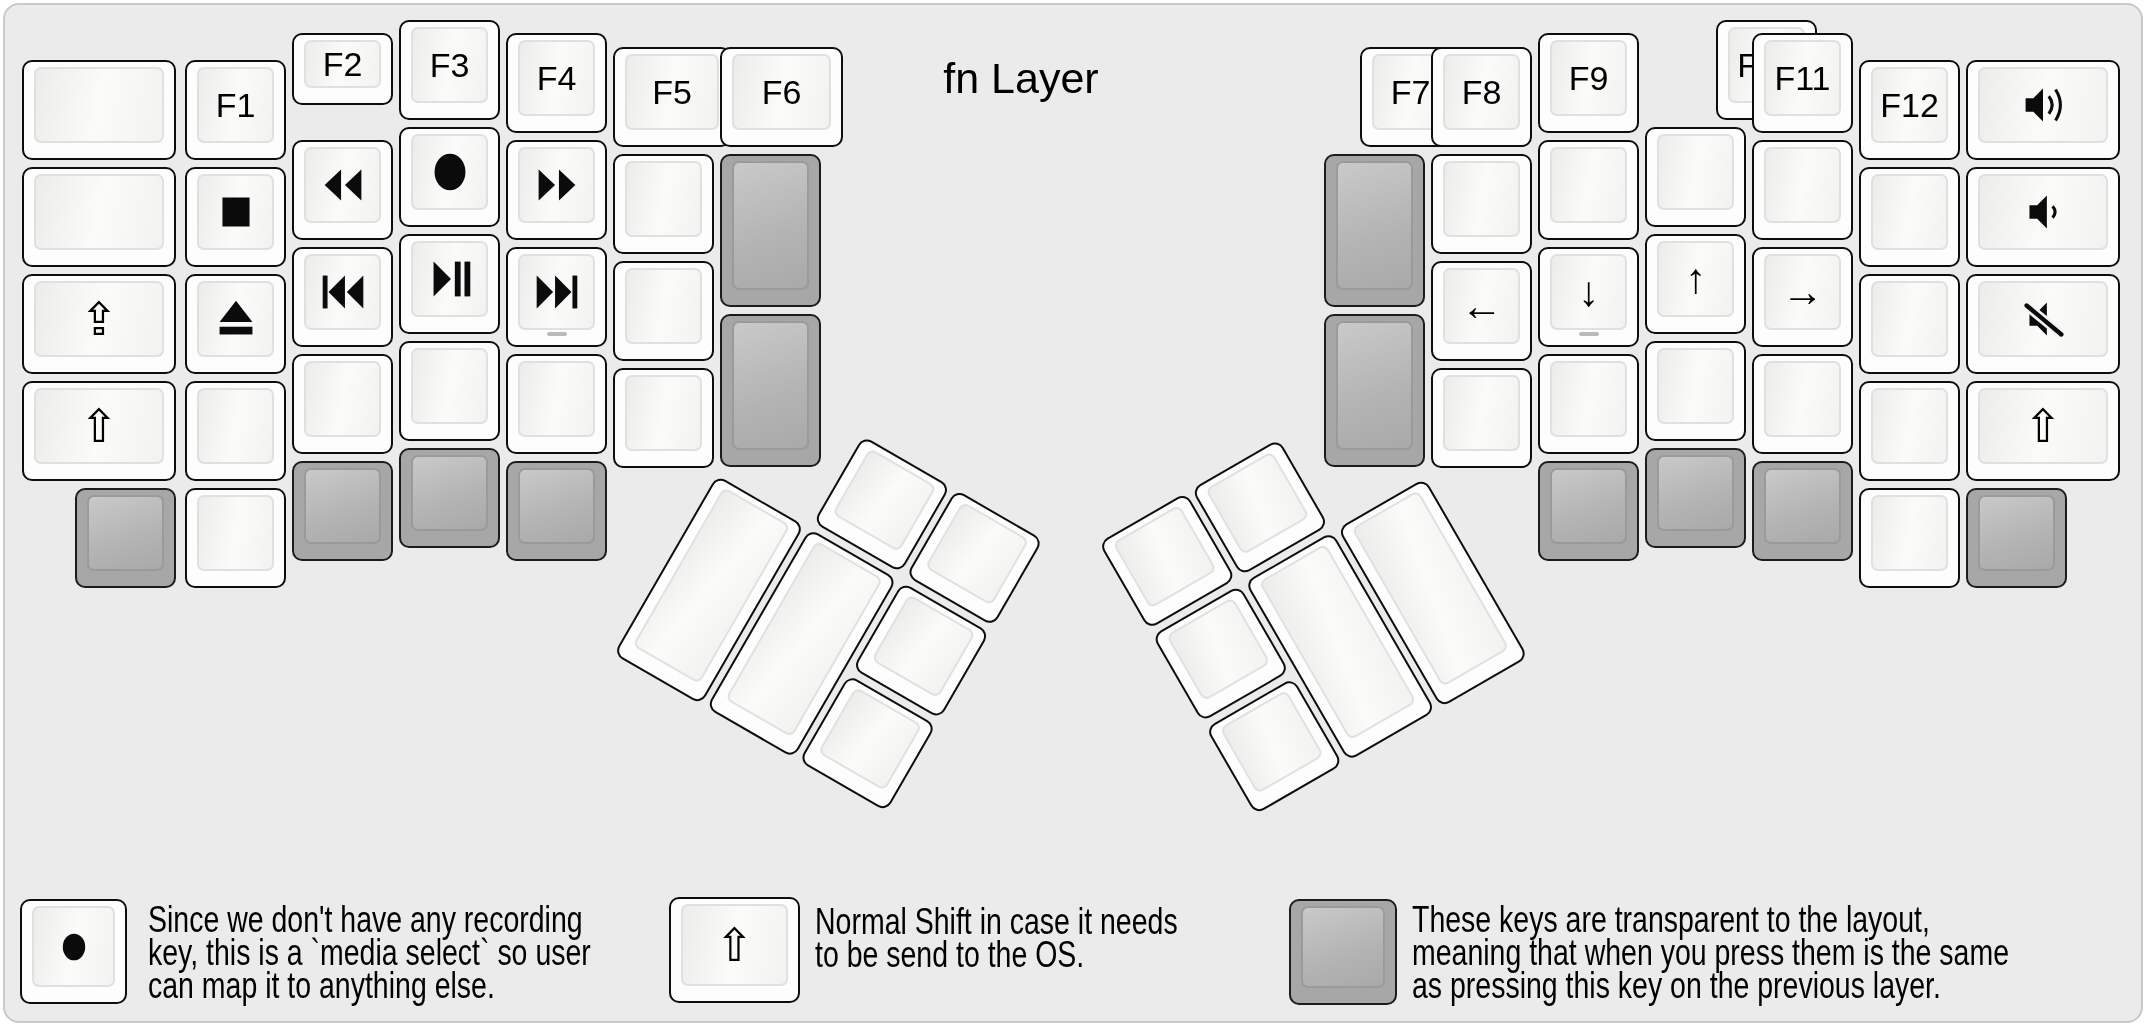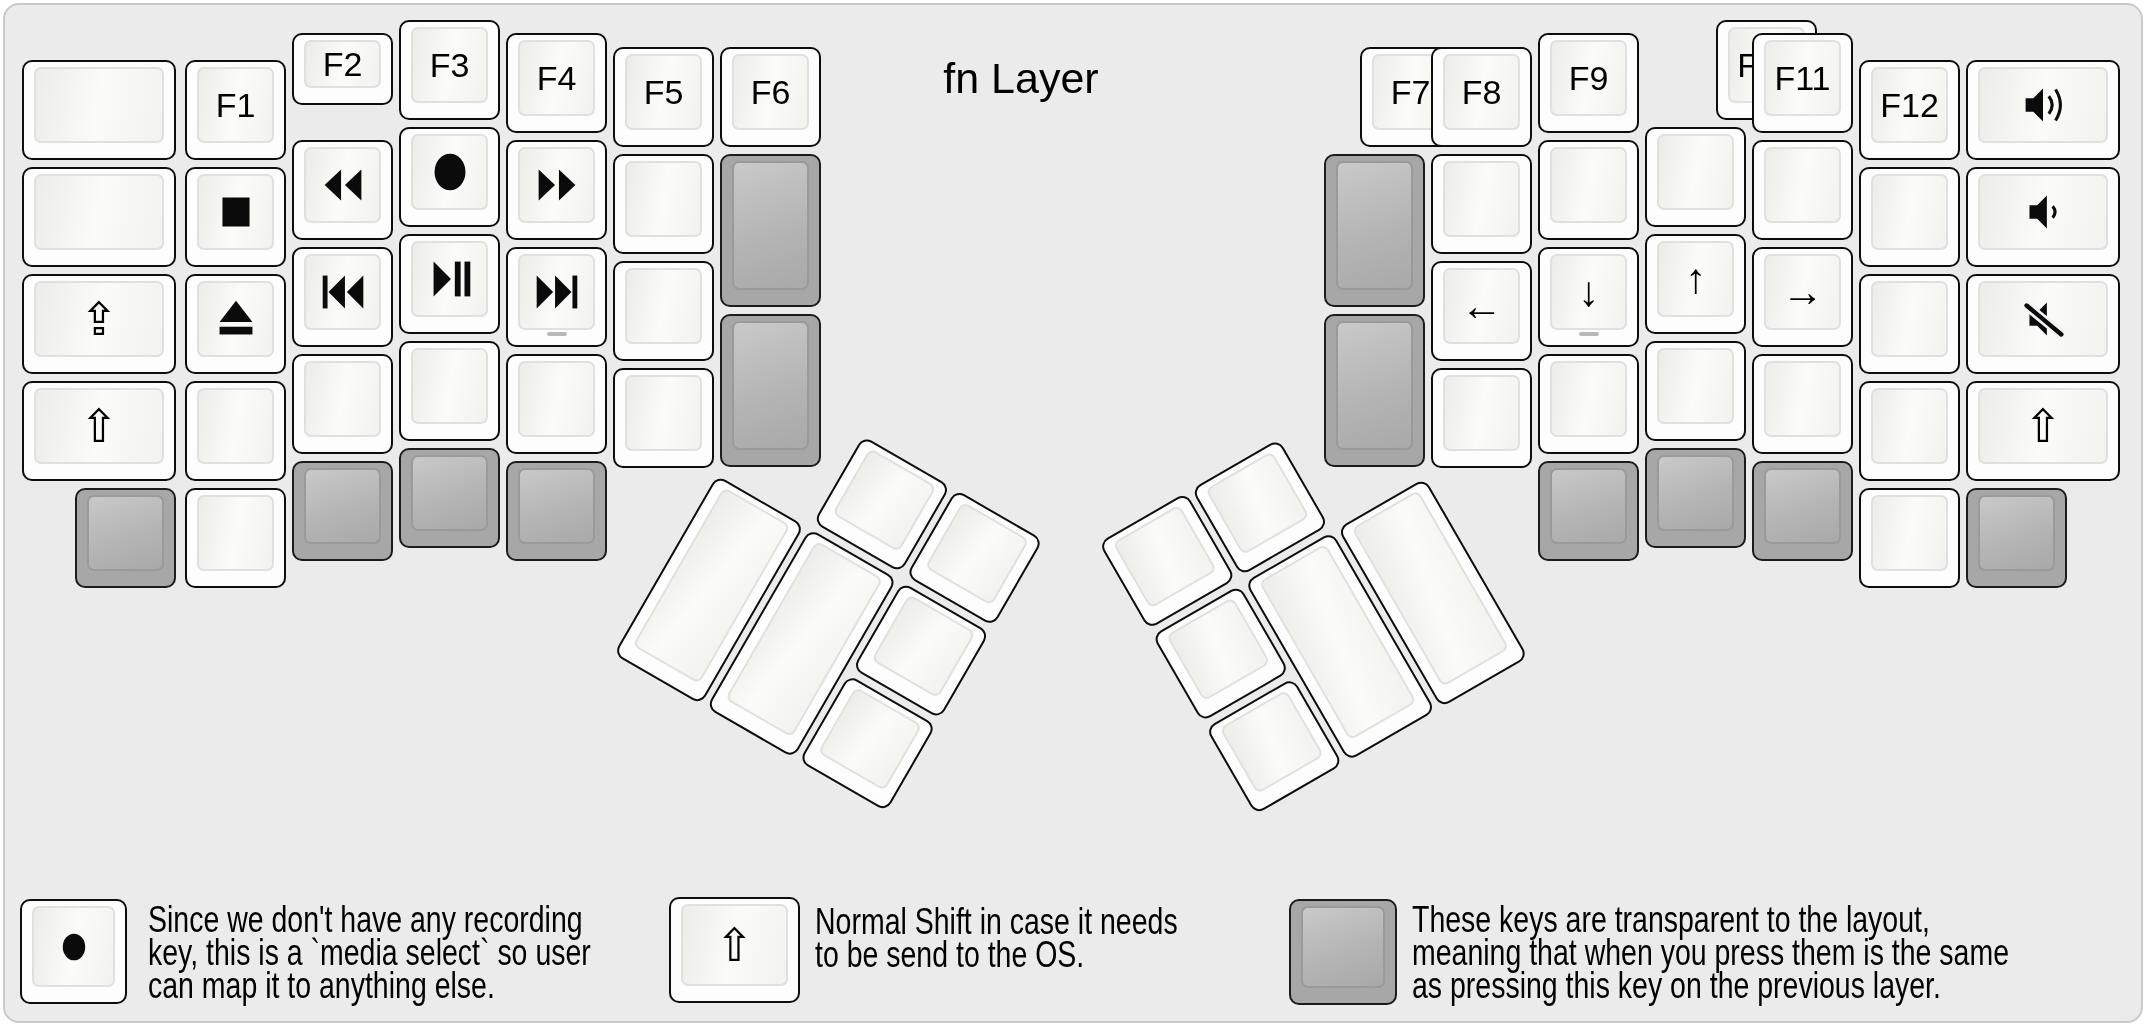--- a/index.html
+++ b/index.html
@@ -163,35 +163,35 @@
             </svg>
           </div>
           <div class="homing"></div>
         </div>
         <div class="key white" style="left: 506px; top: 354px; width: 101px; height: 100px;">
           <div class="cap"></div>
         </div>
         <div class="key gray" style="left: 506px; top: 461px; width: 101px; height: 100px;">
           <div class="cap"></div>
         </div>
-        <div class="key white" style="left: 613px; top: 47px; width: 101px; height: 100px; border-radius: 10px;">
+        <div class="key white" style="left: 613px; top: 47px; width: 118px; height: 100px; border-radius: 10px;">
           <div class="cap">
             <span class="g-f">F5</span>
           </div>
         </div>
         <div class="key white" style="left: 613px; top: 154px; width: 101px; height: 100px;">
           <div class="cap"></div>
         </div>
         <div class="key white" style="left: 613px; top: 261px; width: 101px; height: 100px;">
           <div class="cap"></div>
         </div>
         <div class="key white" style="left: 613px; top: 368px; width: 101px; height: 100px;">
           <div class="cap"></div>
         </div>
-        <div class="key white" style="left: 720px; top: 47px; width: 101px; height: 100px;">
+        <div class="key white" style="left: 720px; top: 47px; width: 123px; height: 100px;">
           <div class="cap">
             <span class="g-f">F6</span>
           </div>
         </div>
         <div class="key gray" style="left: 720px; top: 154px; width: 101px; height: 153px;">
           <div class="cap"></div>
         </div>
         <div class="key gray" style="left: 720px; top: 314px; width: 101px; height: 153px;">
           <div class="cap"></div>
         </div>

